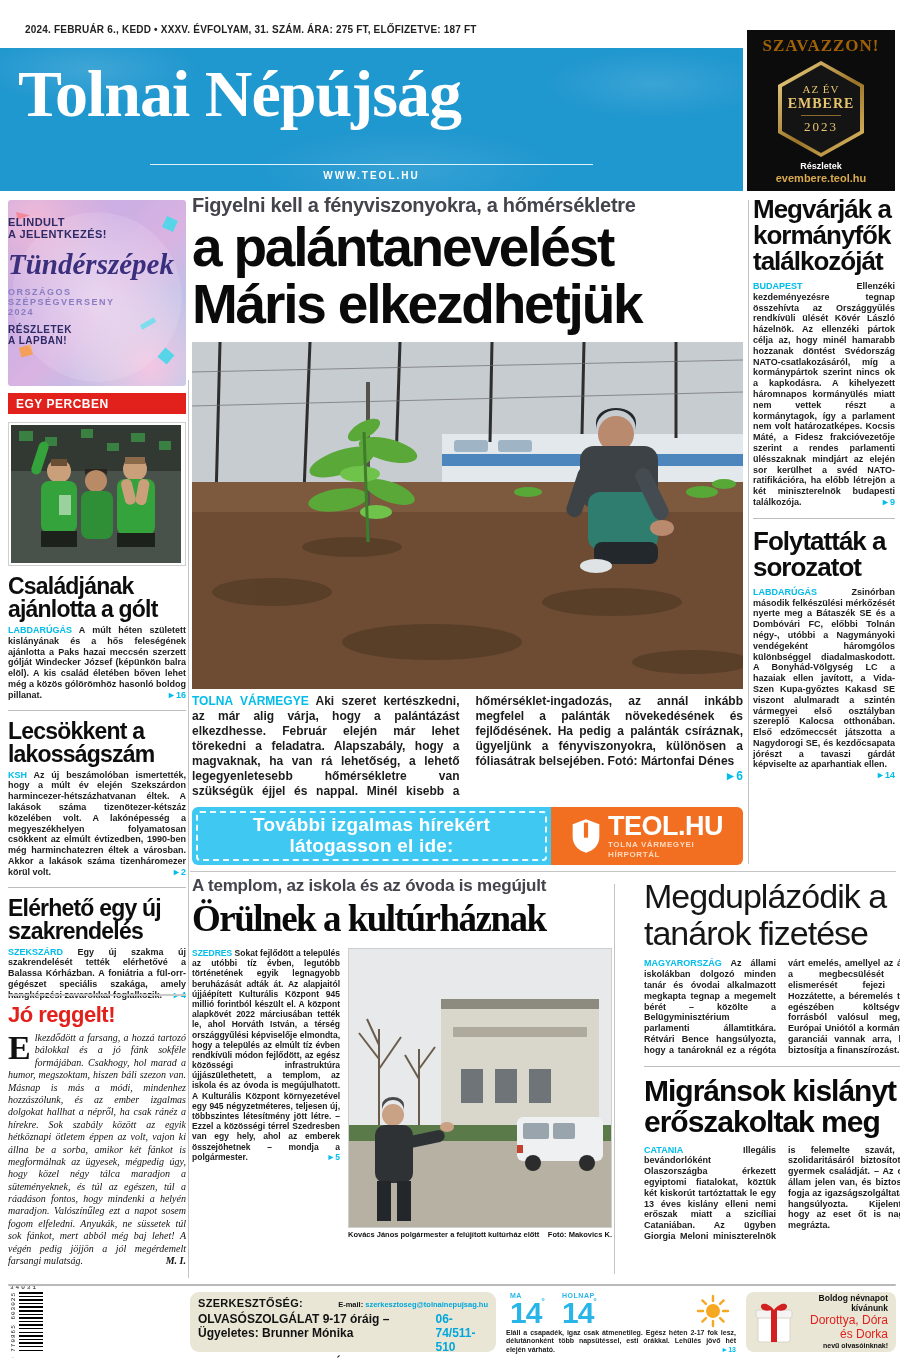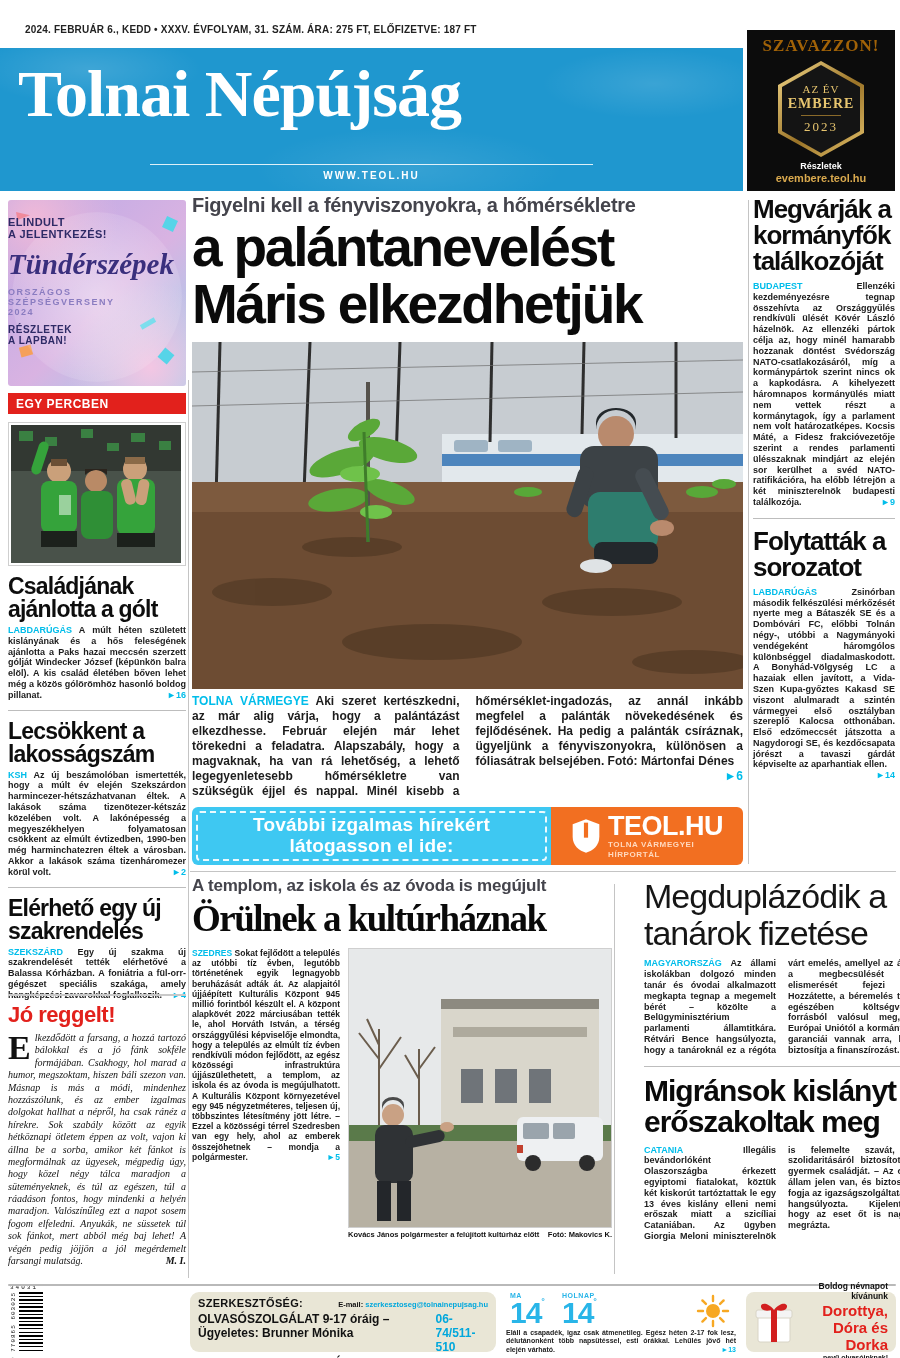--- a/index.html
+++ b/index.html
@@ -134,21 +134,21 @@
   .temps{display:flex;gap:18px;align-items:flex-start;margin-left:4px;}
   .temp .lab{font-size:7px;font-weight:bold;color:#29b5e8;letter-spacing:.5px;}
   .temp .val{font-size:30px;font-weight:bold;color:#29b5e8;line-height:.9;letter-spacing:-1px;}
   .temp .deg{font-size:11px;vertical-align:top;}
   .wtxt{margin-top:3px;font-size:7px;line-height:1.2;font-weight:600;text-align:justify;color:#222;}
   .sunwrap{position:absolute;right:6px;top:2px;}
   .nameday{flex:1;background:#e9e6d6;border-radius:8px;display:flex;align-items:center;
       gap:6px;padding:4px 8px;box-sizing:border-box;}
   .nd-txt{flex:1;text-align:right;line-height:1.15;}
   .nd-txt .b1{font-size:8.5px;font-weight:bold;}
-  .nd-txt .names{font-size:15px;font-weight:bold;color:#e2211c;}
+  .nd-txt .names{font-size:12px;font-weight:normal;color:#e2211c;}
   .nd-txt .b2{font-size:7px;font-weight:bold;}
   svg{display:block;}
 </style>
 </head>
 <body>
 
 <div class="page">
 
   <div class="dateline">2024. FEBRUÁR 6., KEDD • XXXV. ÉVFOLYAM, 31. SZÁM. ÁRA: 275 FT, ELŐFIZETVE: 187 FT</div>
 

